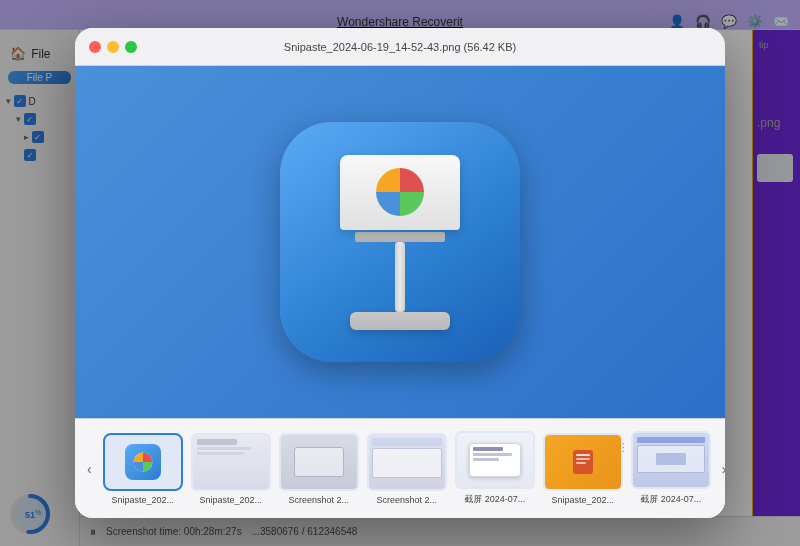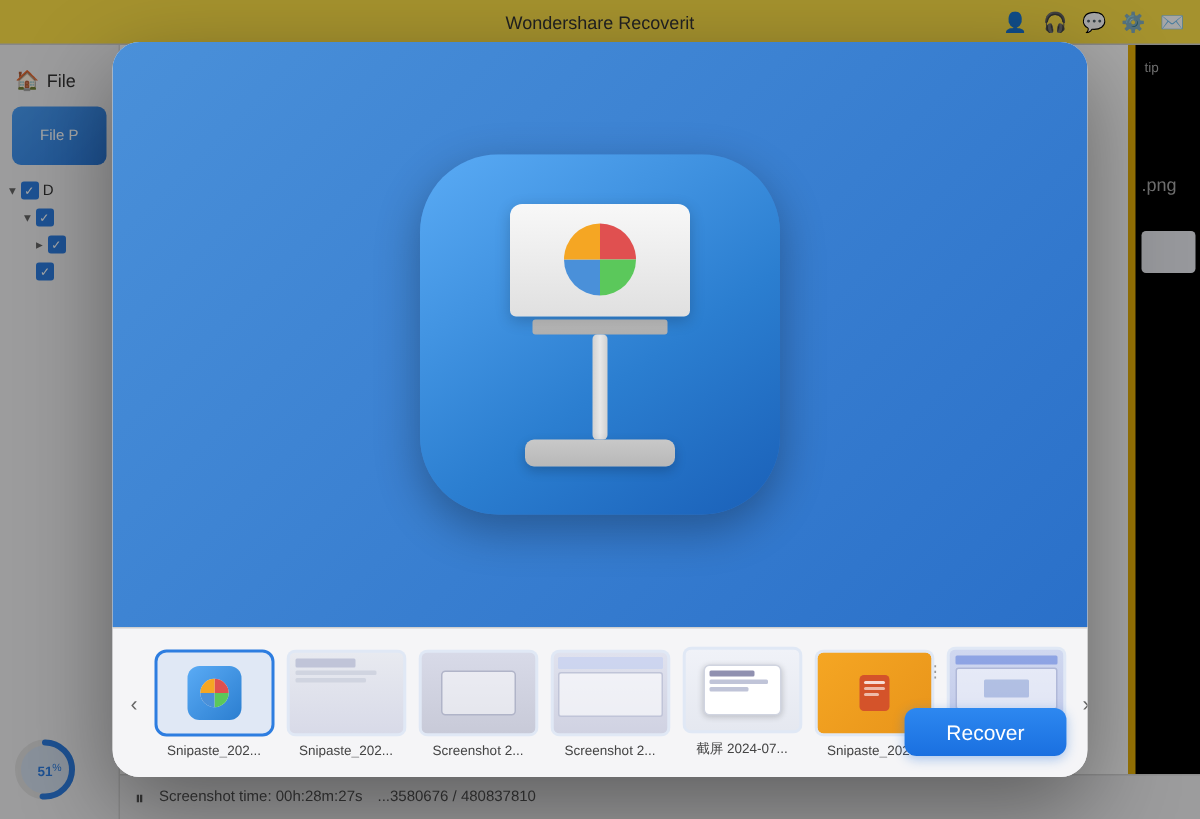--- a/index.html
+++ b/index.html
@@ -17,25 +17,26 @@
       position: absolute;
       inset: 0;
       background: #f5f5f7;
     }
 
     
     .top-bar {
       position: absolute;
       top: 0; left: 0; right: 0;
       height: 30px;
-      background: #fde047;
+      background: #c4b5fd;
       border-bottom: 1px solid #d0d0d0;
       display: flex;
-      align-items: center;
-      justify-content: center;
+      align-items: flex-end;
+      justify-content: center;
+      text-decoration: underline;
     }
     .top-bar-title {
       font-size: 12px;
       color: #333;
       font-weight: 500;
     }
 
     
     .sidebar {
       position: absolute;
@@ -63,21 +64,21 @@
     .sidebar-home-icon {
       font-size: 13px;
     }
 
     .sidebar-file-btn {
       margin: 4px 8px;
       background: linear-gradient(135deg, #4a9ef5, #2d7de0);
       color: white;
       border: none;
       border-radius: 6px;
-      padding: 14px 8px;
+      padding: 1px 8px;
       font-size: 10px;
       cursor: pointer;
       width: calc(100% - 16px);
     }
 
     .sidebar-tree {
       padding: 4px 4px;
       width: 100%;
     }
     .sidebar-tree-item {
@@ -385,47 +386,55 @@
     <div class="sidebar-tree-item" style="padding-left:20px;">
       <span class="check-blue">✓</span>
     </div>
   </div>
 </div>
 
 <div class="main-content">
   <div class="file-list-area">
     <div class="scrollbar-right"></div>
 
-    <div style="position:absolute;right:0;top:0;width:48px;height:100%;background:#000000;border-left:5px solid #eab308;display:flex;flex-direction:column;padding:8px 4px;gap:4px;margin-left:44px;">
+    <div style="position:absolute;right:0;top:0;width:48px;height:100%;background:#6d28d9;border-left:1px solid #eab308;display:flex;flex-direction:column;padding:8px 4px;gap:4px;margin-left:44px;">
       <div style="font-size:9px;color:#aaa;padding:2px;">tip</div>
       <div style="margin-top:60px;font-size:12px;color:#aaa;">.png</div>
       <div style="margin-top:20px;width:36px;height:28px;background:#e8eaf0;border-radius:3px;"></div>
     </div>
   </div>
 
   <div class="status-bar">
     <span class="play-btn">⏸</span>
     <span>Screenshot time: 00h:28m:27s</span>
-    <span>...3580676 / 480837810</span>
+    <span>...3580676 / 612346548</span>
   </div>
 </div>
 
 <div style="position:absolute;bottom:6px;left:8px;z-index:5;">
   <svg width="44" height="44" viewBox="0 0 44 44">
     <circle cx="22" cy="22" r="18" fill="#2d7de0" opacity="0.15"></circle>
     <circle cx="22" cy="22" r="18" fill="none" stroke="#e0e0e0" stroke-width="4"></circle>
     <circle cx="22" cy="22" r="18" fill="none" stroke="#2d7de0" stroke-width="4" stroke-dasharray="113" stroke-dashoffset="55" stroke-linecap="round" transform="rotate(-90 22 22)"></circle>
     <text x="22" y="26" text-anchor="middle" font-size="9" fill="#2d7de0" font-weight="bold">51</text>
     <text x="30" y="23" text-anchor="middle" font-size="7" fill="#2d7de0">%</text>
   </svg>
 </div>
 
 <div class="overlay">
   <div class="modal">
 
+    <div class="modal-titlebar">
+      <div class="modal-traffic-lights">
+        <div class="tl tl-red"></div>
+        <div class="tl tl-yellow"></div>
+        <div class="tl tl-green"></div>
+      </div>
+      <span class="modal-title-text">Snipaste_2024-06-19_14-52-43.png (56.42 KB)</span>
+    </div>
 
     <div class="modal-image-area">
 
       <div class="keynote-icon">
         <div class="lectern">
           <div class="lectern-top">
 
             <svg width="56" height="56" viewBox="0 0 56 56">
 
               <circle cx="28" cy="28" r="24" fill="#f0f0f0"></circle>
@@ -531,16 +540,15 @@
             </div>
           </div>
         </div>
         <span class="thumb-label">截屏 2024-07...</span>
       </div>
 
       <span class="thumb-nav">›</span>
 
       <div style="position:absolute;right:96px;top:22px;font-size:11px;color:#999;">⋮</div>
 
-      <button class="recover-btn">Recover</button>
     </div>
   </div>
 </div>
 
 </body></html>

